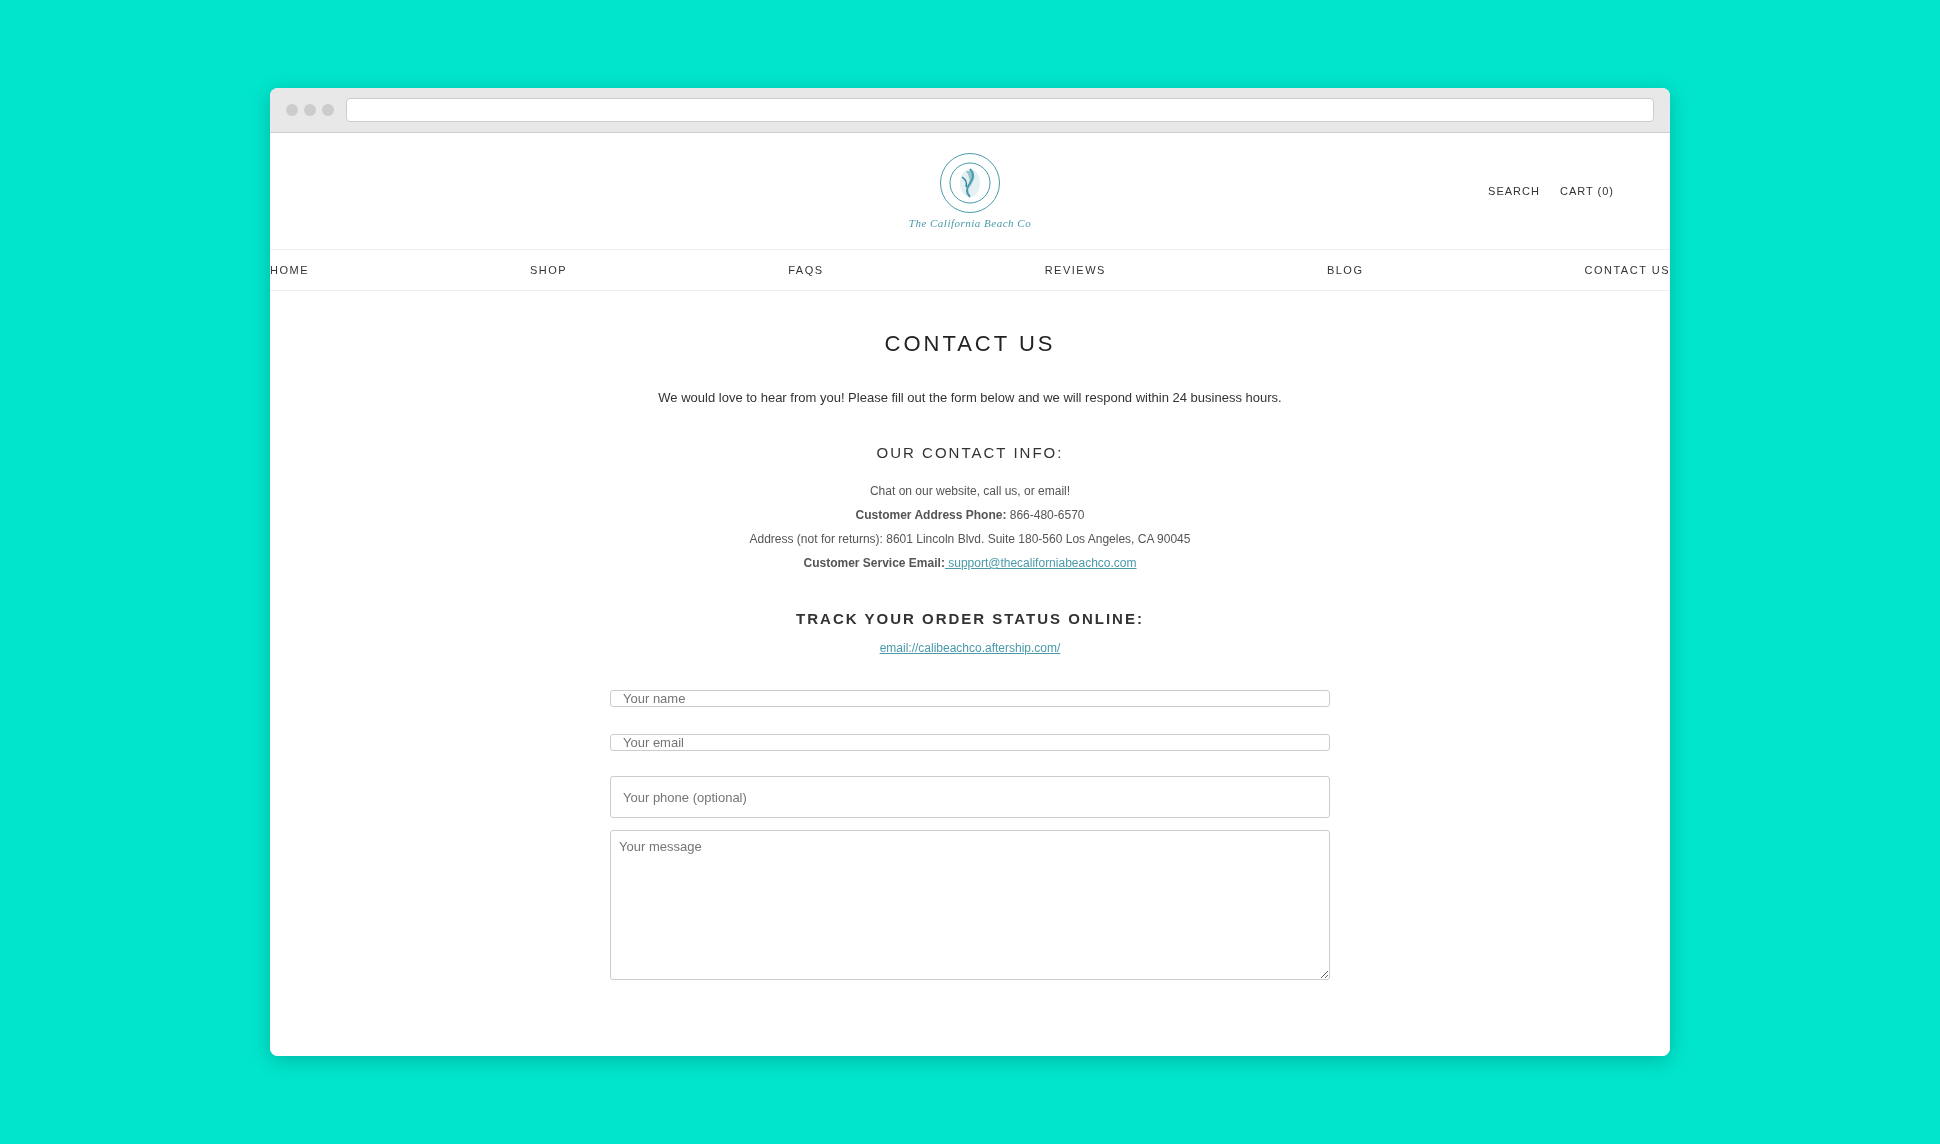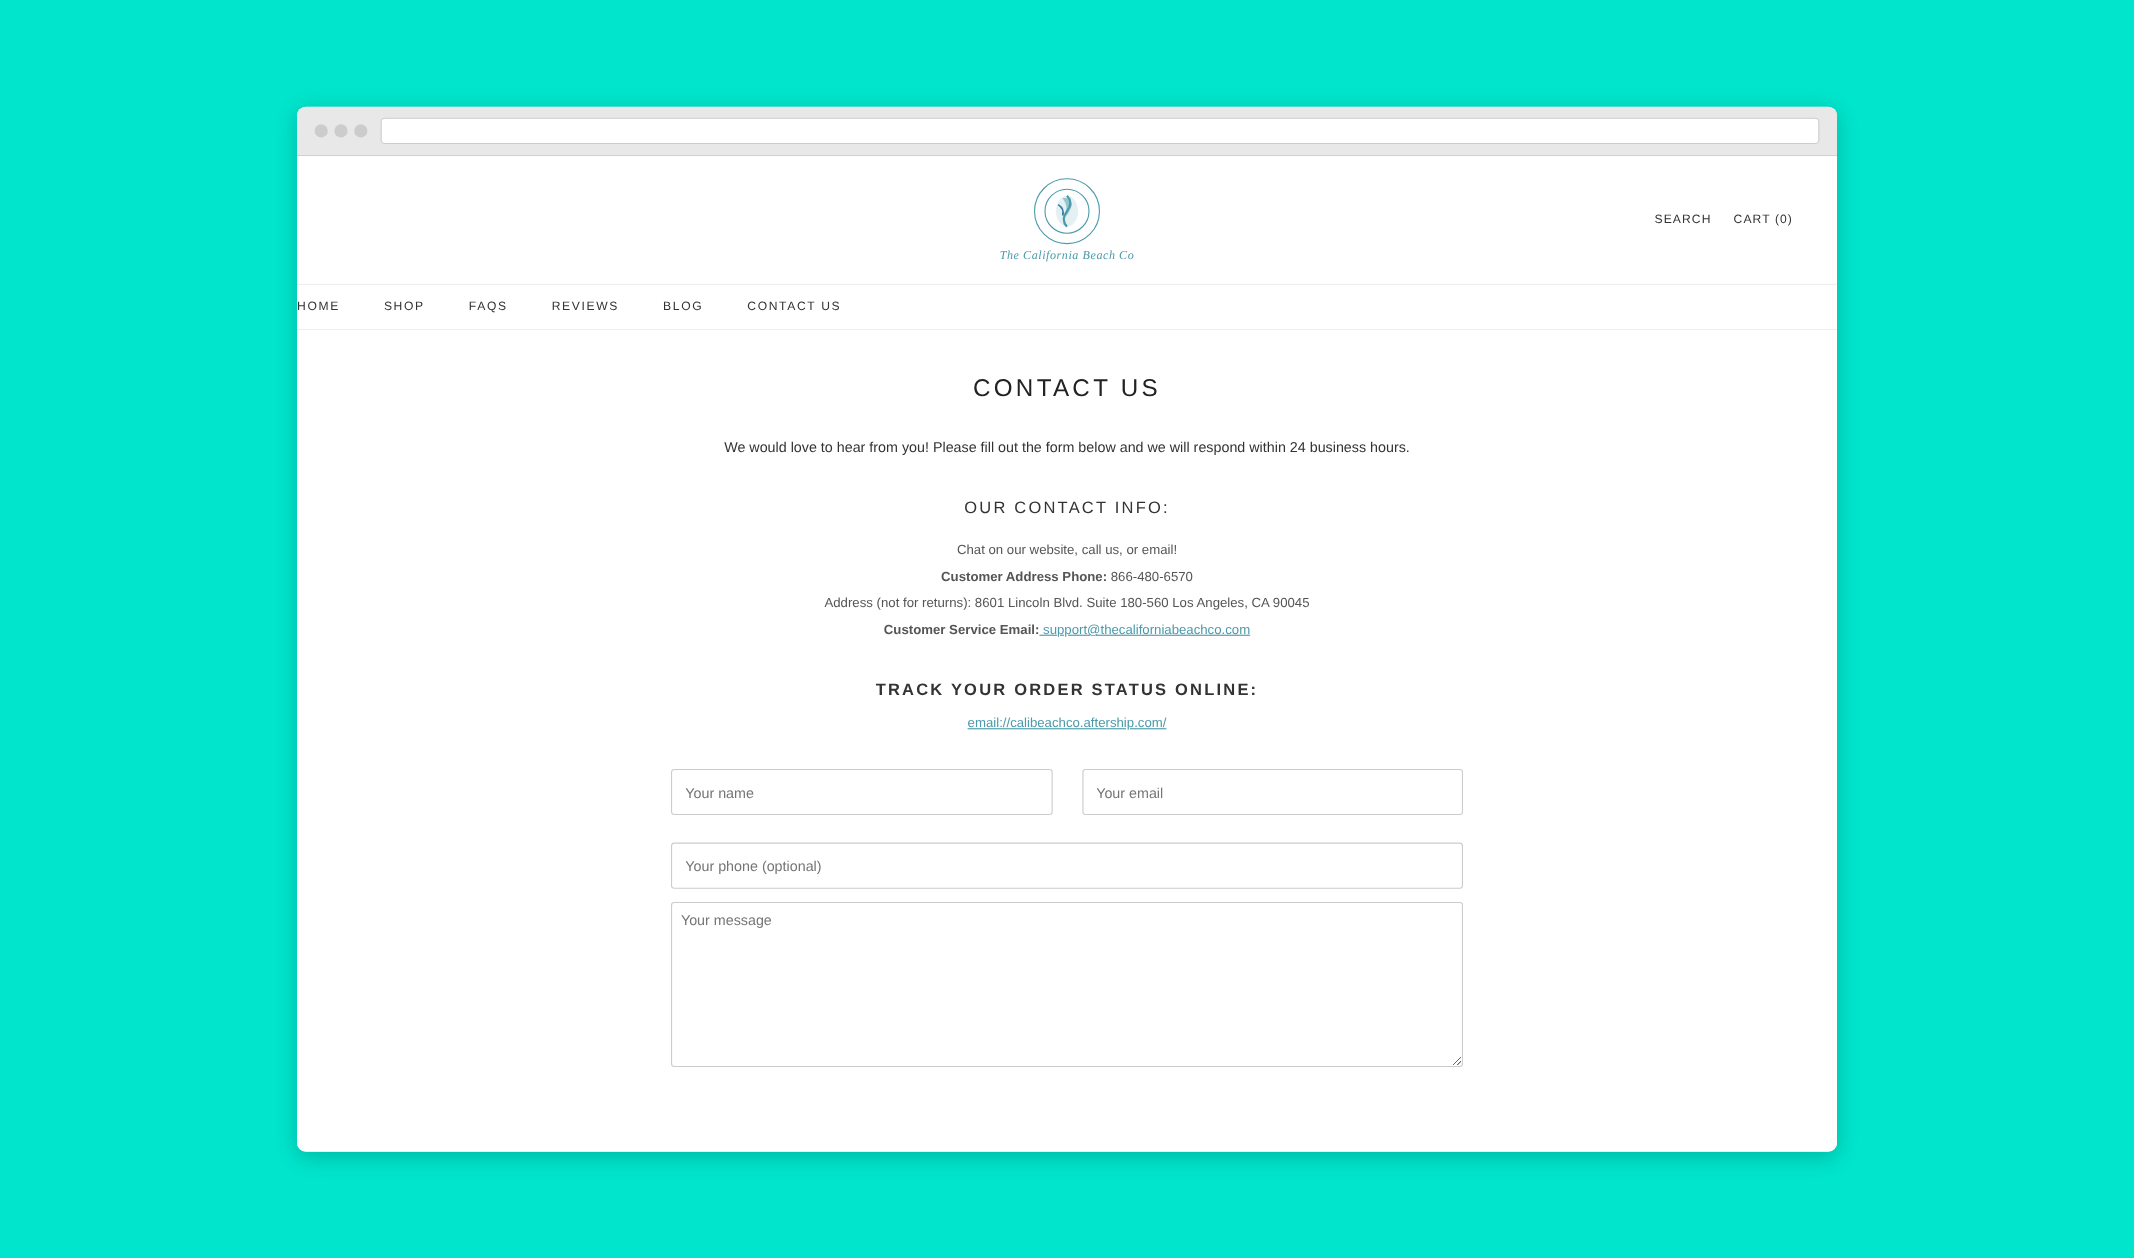--- a/index.html
+++ b/index.html
@@ -90,39 +90,39 @@
 
     .logo-brand {
       font-size: 11px;
       color: #4a9aaa;
       font-style: italic;
       letter-spacing: 0.5px;
     }
 
     .header-right {
       position: absolute;
-      right: 40px;
+      right: 56px;
       display: flex;
       gap: 20px;
       align-items: center;
     }
 
     .header-search,
     .header-cart {
       font-size: 11px;
       letter-spacing: 1px;
       color: #333;
       cursor: pointer;
       font-family: 'Arial', sans-serif;
     }
 
     
     .nav {
       display: flex;
-      justify-content: flex-start;
+      justify-content: space-between;
       gap: 40px;
       padding: 14px 0;
       border-bottom: 1px solid #eee;
     }
 
     .nav-item {
       font-size: 11px;
       letter-spacing: 1.5px;
       color: #333;
       cursor: pointer;
@@ -200,20 +200,21 @@
       cursor: pointer;
       margin-bottom: 35px;
       font-family: 'Arial', sans-serif;
     }
 
     
     .form-row {
       display: flex;
       gap: 27px;
       margin-bottom: 25px;
+      flex-direction: column;
     }
 
     .form-field {
       flex: 1;
       height: 42px;
       border: 1px solid #ccc;
       border-radius: 3px;
       padding: 0 12px;
       font-size: 13px;
       color: #999;

